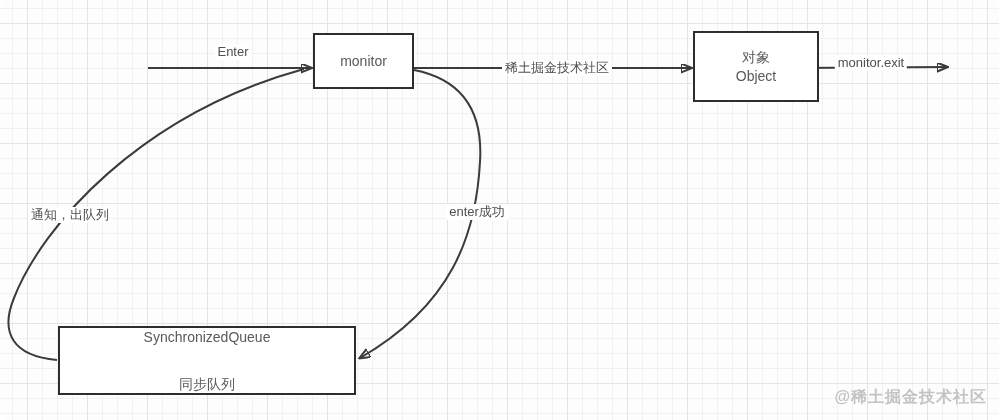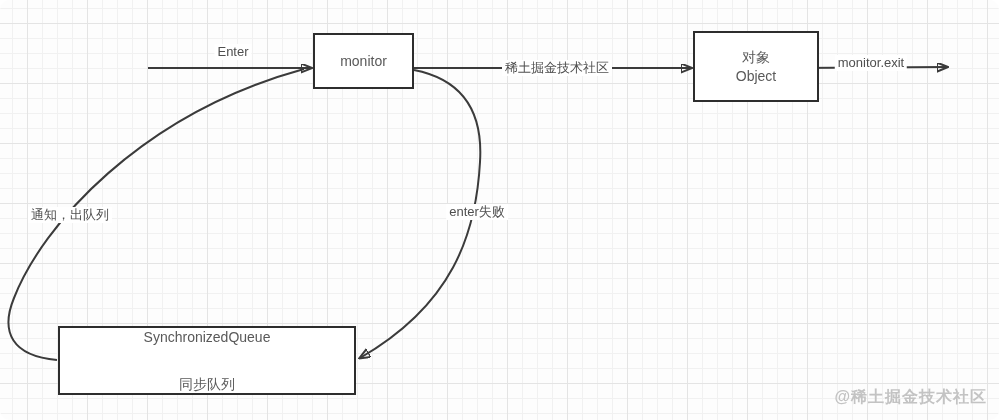--- a/index.html
+++ b/index.html
@@ -95,18 +95,18 @@
   </div>
 
   <div class="node node-queue">
     <span>SynchronizedQueue</span>
     <span>同步队列</span>
   </div>
 
   <span class="edge-label lbl-enter">Enter</span>
   <span class="edge-label lbl-enter-success">稀土掘金技术社区</span>
   <span class="edge-label lbl-monitor-exit">monitor.exit</span>
-  <span class="edge-label lbl-enter-fail">enter失败</span>
+  <span class="edge-label lbl-enter-fail">enter成功</span>
   <span class="edge-label lbl-notify">通知，出队列</span>
 
   <span class="watermark">@稀土掘金技术社区</span>
 
 </div>
 
 </body></html>

